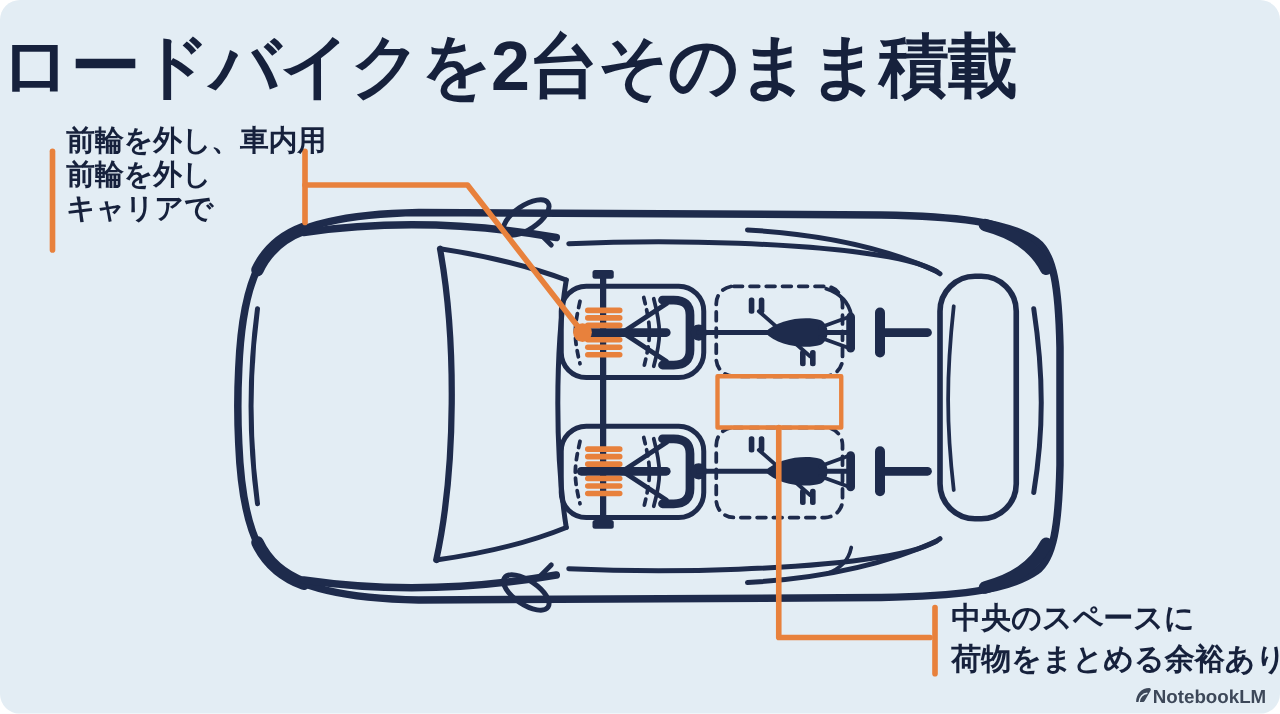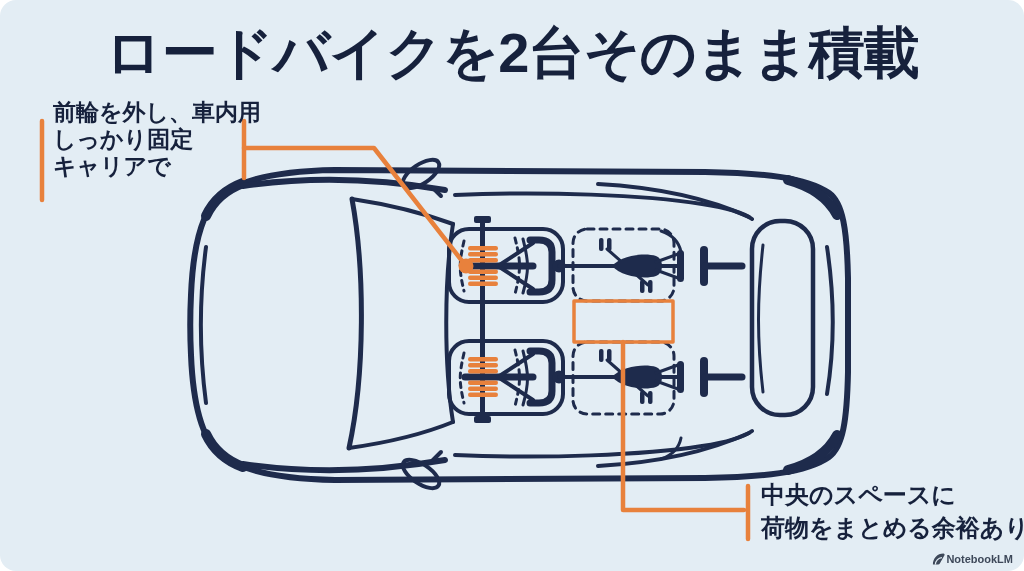--- a/index.html
+++ b/index.html
@@ -8,30 +8,30 @@
   }
   html,body{margin:0;padding:0;background:#ffffff;}
   .card{
     position:relative; width:1024px; height:571px;
     background:var(--background);
     border-radius:16px; overflow:hidden;
     font-family:"Liberation Sans","DejaVu Sans",sans-serif;
   }
   .title{
     position:absolute; top:16px; left:0; right:0;
-    text-align:center; font-size:56px; font-weight:900;
+    text-align:left; font-size:56px; font-weight:900;
     letter-spacing:-1px; color:var(--ink); white-space:nowrap;
   }
   .ann{position:absolute; color:var(--ink); font-weight:800; white-space:nowrap;}
   .ann-front{left:53px; top:99px; font-size:23px; line-height:27px;}
   .ann-center{left:761px; top:478px; font-size:24px; line-height:33px;}
   .brand{
     position:absolute; right:11px; bottom:5px;
-    display:flex; align-items:center; gap:0;
-    color:var(--brand); font-size:11px; font-weight:700;
+    display:flex; gap:0;
+    color:var(--brand); font-size:15px; font-weight:700;
   }
   .brand svg{display:block;}
   svg.diagram{position:absolute; inset:0;}
   
   .ln{stroke:var(--navy); fill:none; stroke-linecap:round; stroke-linejoin:round;}
   .fn{fill:var(--navy); stroke:none;}
   .fo{fill:var(--orange); stroke:none;}
   .lo{stroke:var(--orange); fill:none; stroke-linecap:round; stroke-linejoin:round;}
   .s3{stroke-width:3;} .s35{stroke-width:3.5;} .s4{stroke-width:4;} .s45{stroke-width:4.5;}
   .s5{stroke-width:5;} .s6{stroke-width:6;} .s7{stroke-width:7;} .s10{stroke-width:10;}
@@ -165,21 +165,21 @@
       <rect class="lo s35" x="574" y="301" width="99" height="41"></rect>
       <path class="lo s45" d="M623,342 L623,510 L744,510"></path>
       <path class="lo s45" d="M748,486 L748,539"></path>
     </g>
   </svg>
 
   <div class="title">ロードバイクを2台そのまま積載</div>
 
   <div class="ann ann-front">
     <div>前輪を外し、車内用</div>
-    <div>しっかり固定</div>
+    <div>前輪を外し</div>
     <div>キャリアで</div>
   </div>
 
   <div class="ann ann-center">
     <div>中央のスペースに</div>
     <div>荷物をまとめる余裕あり</div>
   </div>
 
   <div class="brand">
     <svg width="15" height="14" viewBox="0 0 16 15" aria-hidden="true">

